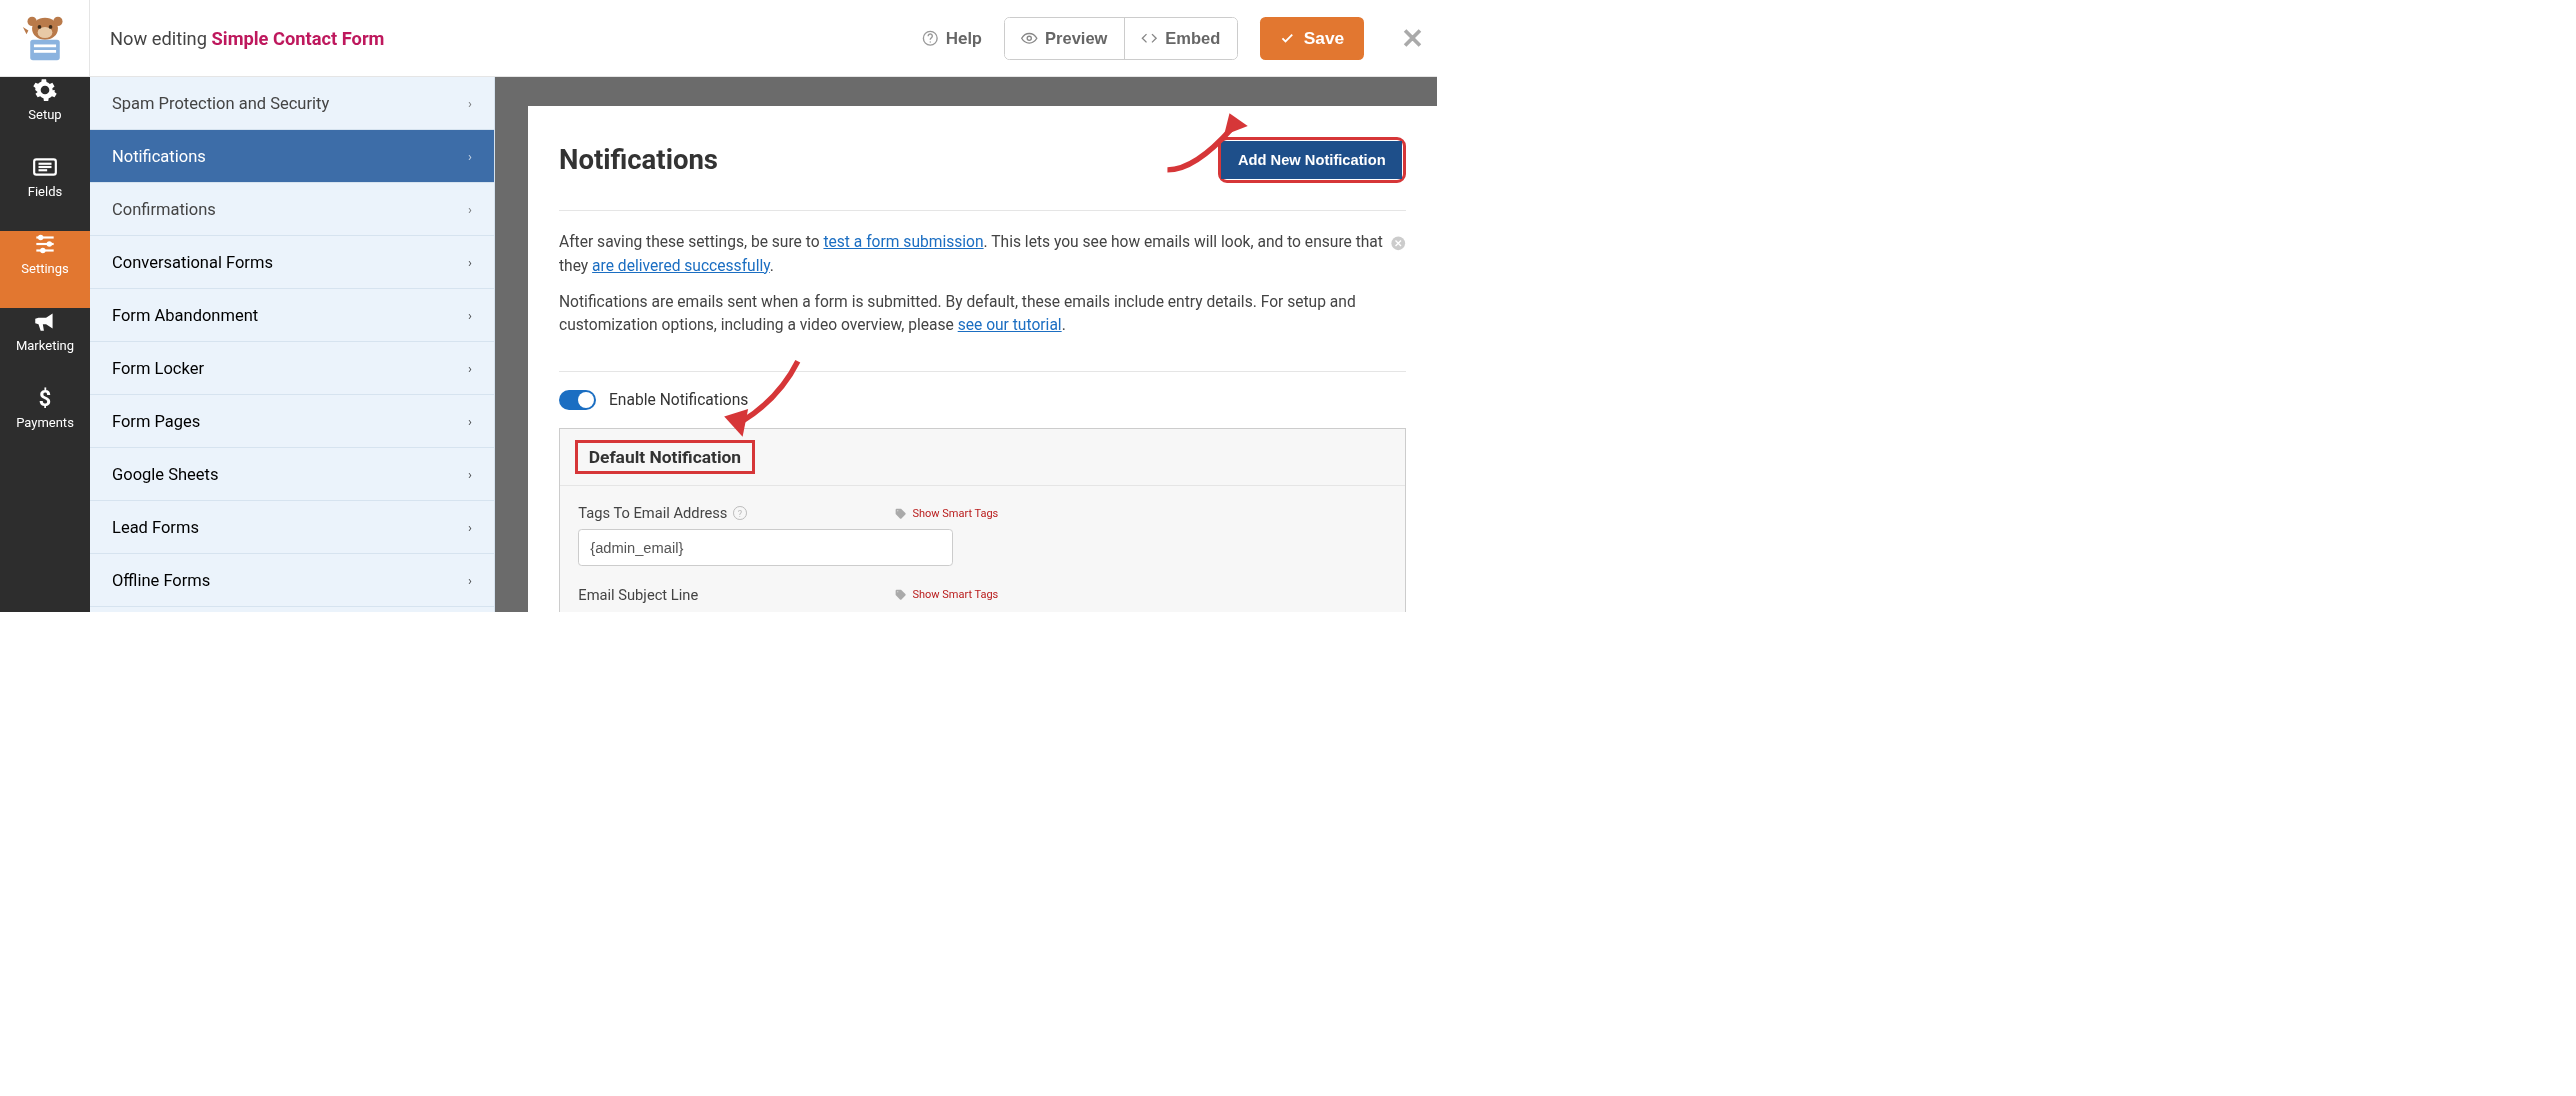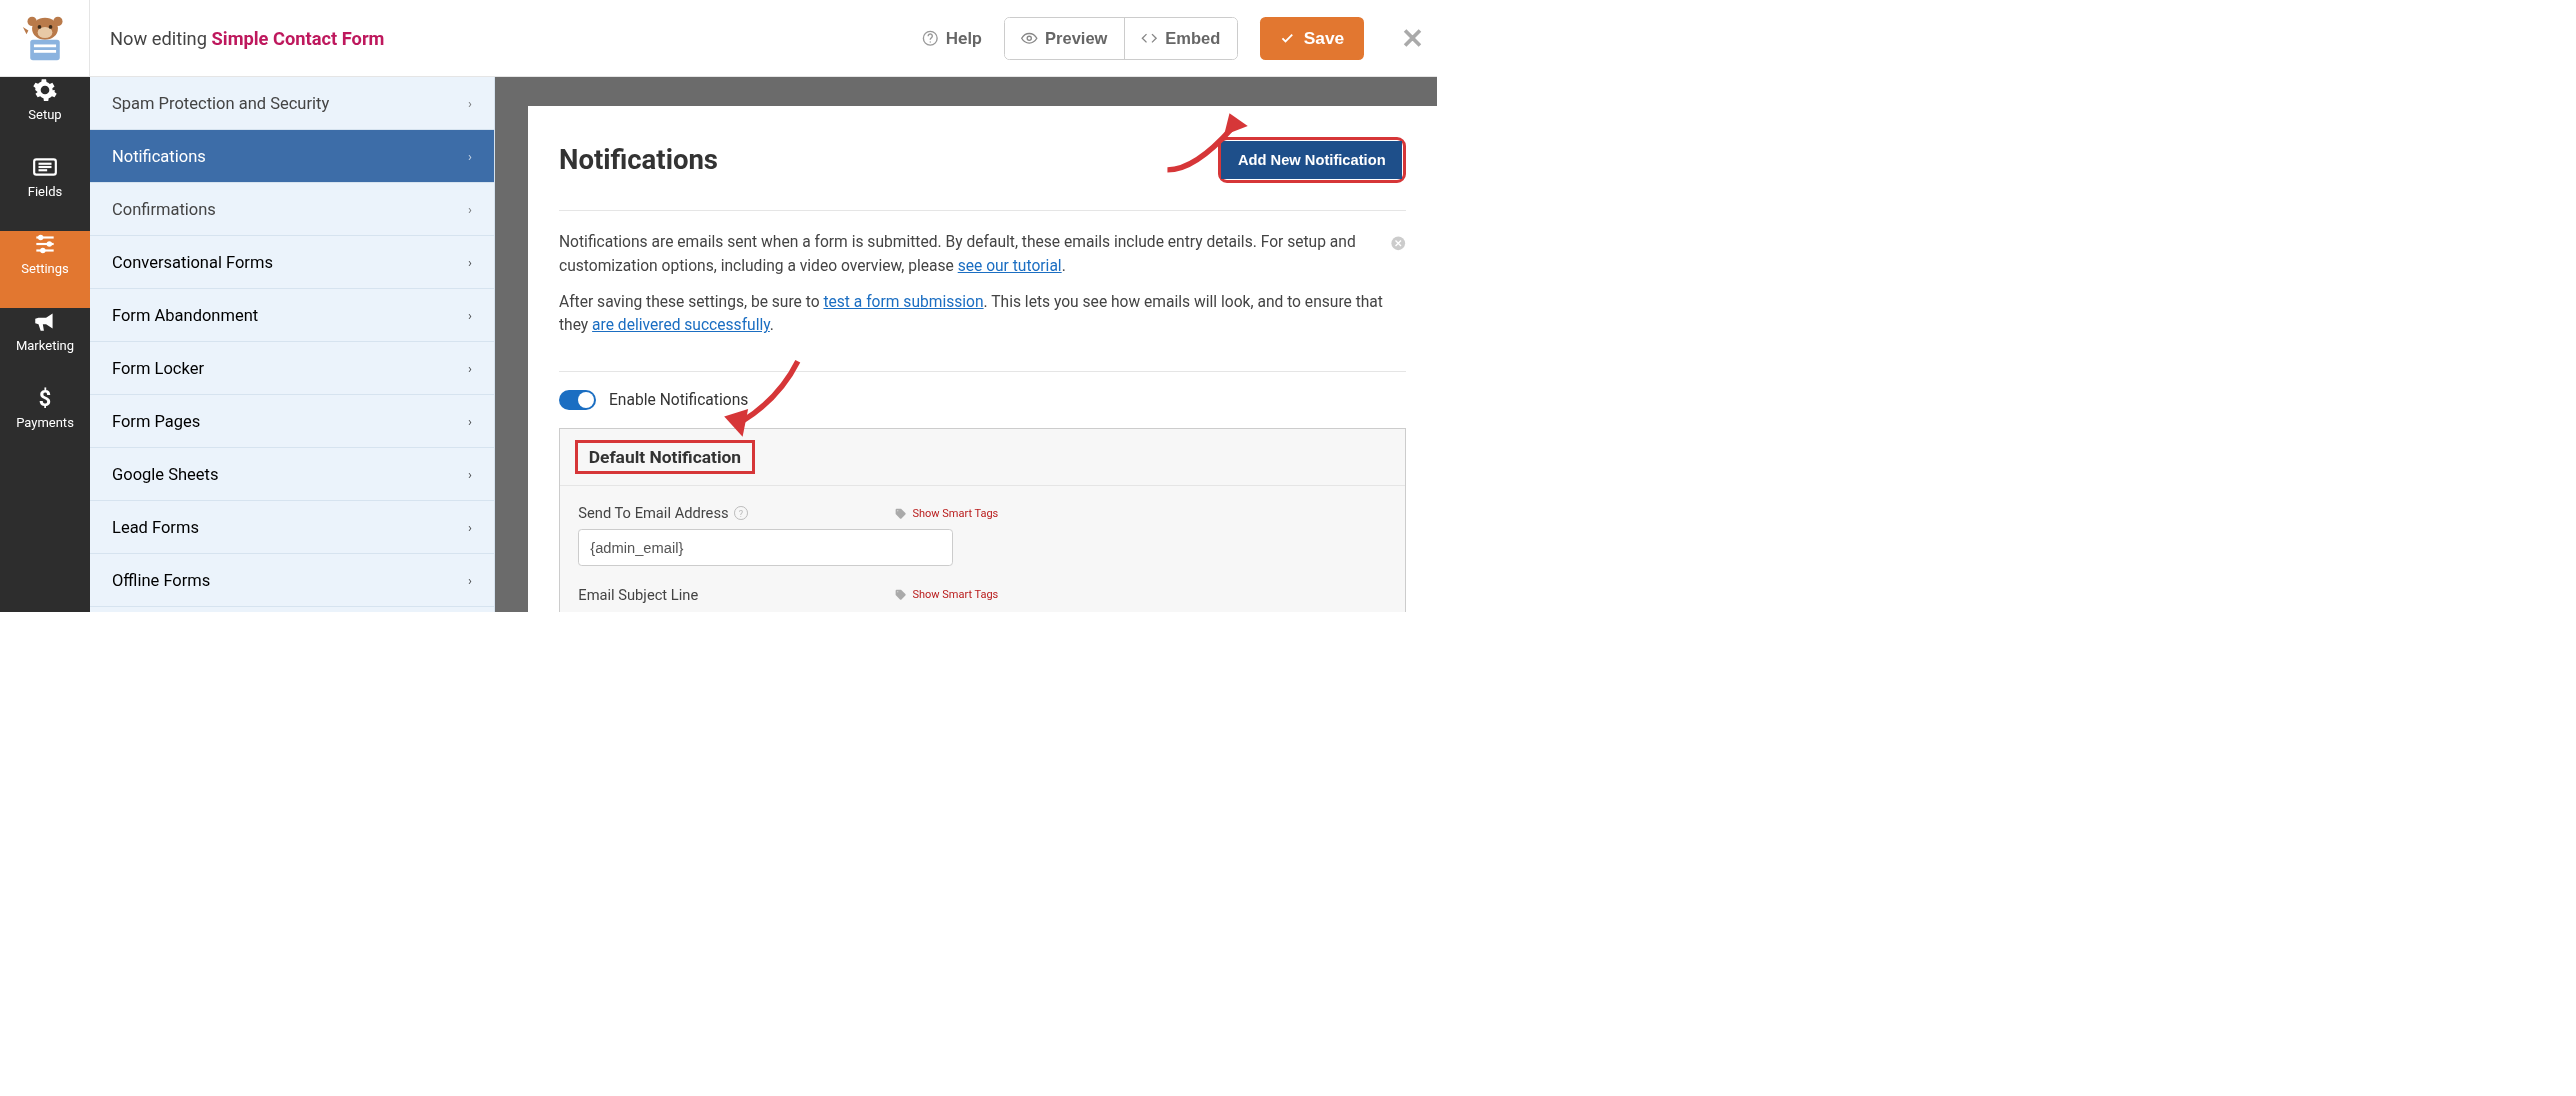--- a/index.html
+++ b/index.html
@@ -458,24 +458,24 @@
       </svg>
 
       <div class="panel-desc">
         <div class="dismiss-x">
           <svg width="16.5" height="16.5" viewBox="0 0 24 24">
               <circle cx="12" cy="12" r="10" fill="#ccc"></circle>
               <path d="M8 8l8 8M16 8l-8 8" stroke="#fff" stroke-width="2"></path>
             </svg>
         </div>
         <p>
-          <span>Notifications are emails sent when a form is submitted. By default, these emails include entry details. For setup and customization options, including a video overview, please </span><a href="#">see our tutorial</a><span>.</span>
+          <span>After saving these settings, be sure to </span><a href="#">test a form submission</a><span>. This lets you see how emails will look, and to ensure that they </span><a href="#">are delivered successfully</a><span>.</span>
         </p>
         <p>
-          <span>After saving these settings, be sure to </span><a href="#">test a form submission</a><span>. This lets you see how emails will look, and to ensure that they </span><a href="#">are delivered successfully</a><span>.</span>
+          <span>Notifications are emails sent when a form is submitted. By default, these emails include entry details. For setup and customization options, including a video overview, please </span><a href="#">see our tutorial</a><span>.</span>
         </p>
       </div>
 
       <div class="toggle-row">
         <div class="toggle"></div>
         <span>Enable Notifications</span>
       </div>
 
       <svg class="arrow-svg arrow2" viewBox="0 0 100 100">
         <path d="M90 10 Q 70 50 30 75" stroke="#d63638" stroke-width="6" fill="none"></path>
@@ -485,21 +485,21 @@
       <div class="notification-card">
         <div class="card-header">
           <div class="card-header-highlight">
             <span>Default Notification</span>
           </div>
         </div>
         <div class="card-body">
           <div class="field-block">
             <div class="field-row">
               <div class="field-label">
-                <span>Send To Email Address</span>
+                <span>Tags To Email Address</span>
                 <span class="help-icon">?</span>
               </div>
               <div class="smart-tags">
                 <svg viewBox="0 0 24 24">
                     <path d="M21 11l-8-8H5a2 2 0 00-2 2v8l8 8a2 2 0 002.8 0L21 13.8a2 2 0 000-2.8zM7 8a1 1 0 110-2 1 1 0 010 2z"></path>
                   </svg>
                 <span>Show Smart Tags</span>
               </div>
             </div>
             <input class="field-input" value="{admin_email}" style="">

